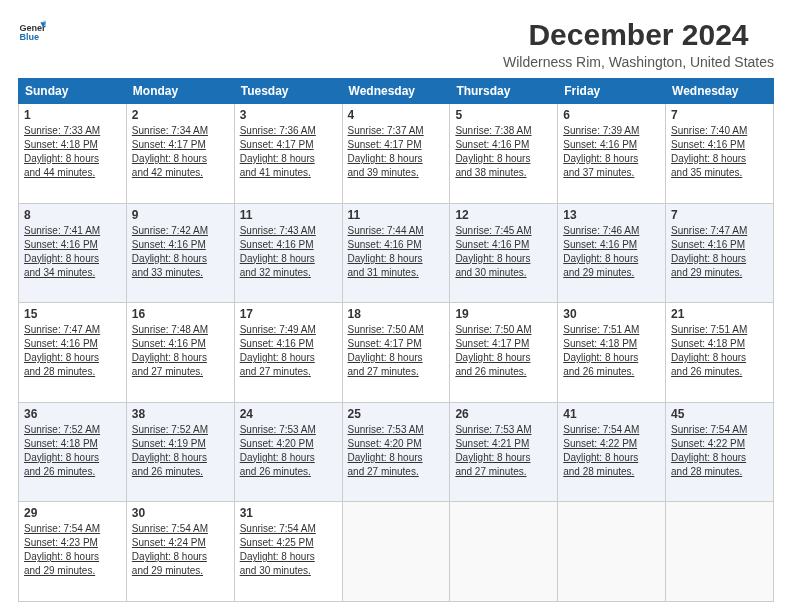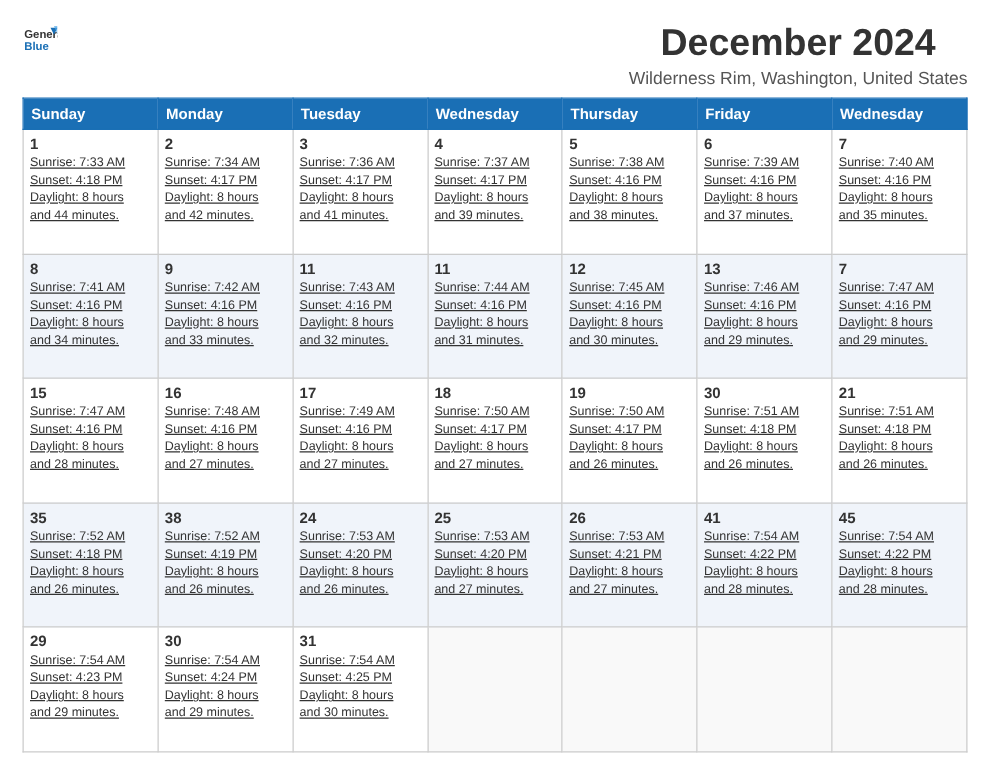--- a/index.html
+++ b/index.html
@@ -206,21 +206,21 @@
             <span class="day-num">30</span>
             <div class="day-info">Sunrise: 7:51 AM<br>Sunset: 4:18 PM<br>Daylight: 8 hours<br>and 26 minutes.</div>
           </td>
           <td>
             <span class="day-num">21</span>
             <div class="day-info">Sunrise: 7:51 AM<br>Sunset: 4:18 PM<br>Daylight: 8 hours<br>and 26 minutes.</div>
           </td>
         </tr>
         <tr>
           <td>
-            <span class="day-num">35</span>
+            <span class="day-num">36</span>
             <div class="day-info">Sunrise: 7:52 AM<br>Sunset: 4:18 PM<br>Daylight: 8 hours<br>and 26 minutes.</div>
           </td>
           <td>
             <span class="day-num">38</span>
             <div class="day-info">Sunrise: 7:52 AM<br>Sunset: 4:19 PM<br>Daylight: 8 hours<br>and 26 minutes.</div>
           </td>
           <td>
             <span class="day-num">24</span>
             <div class="day-info">Sunrise: 7:53 AM<br>Sunset: 4:20 PM<br>Daylight: 8 hours<br>and 26 minutes.</div>
           </td>

